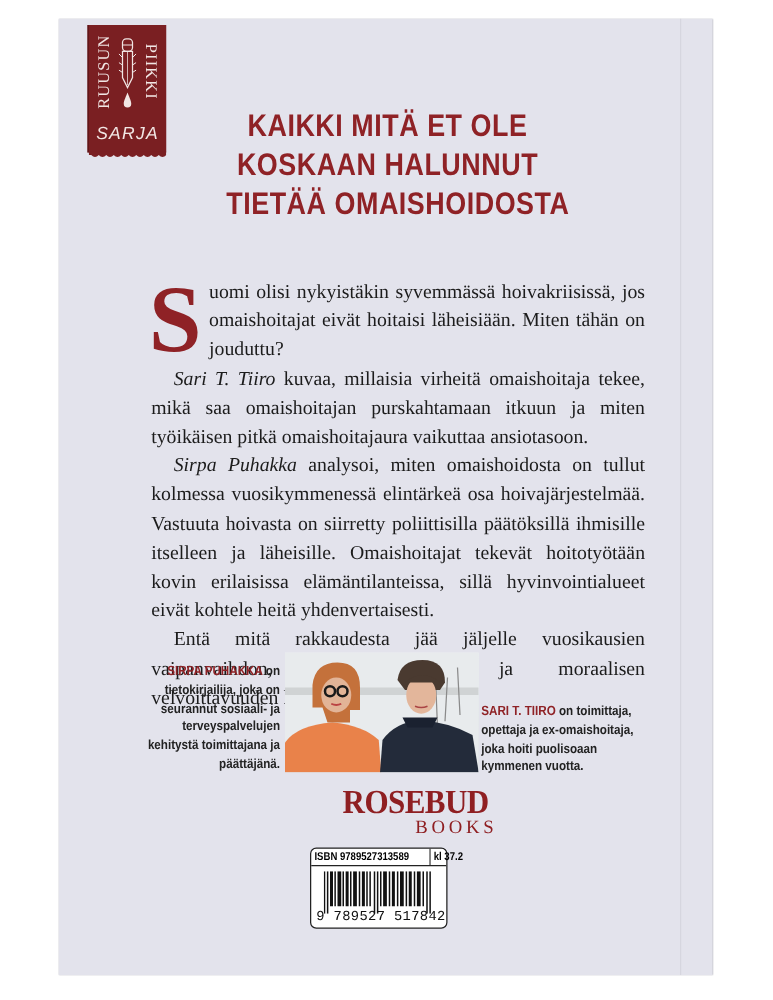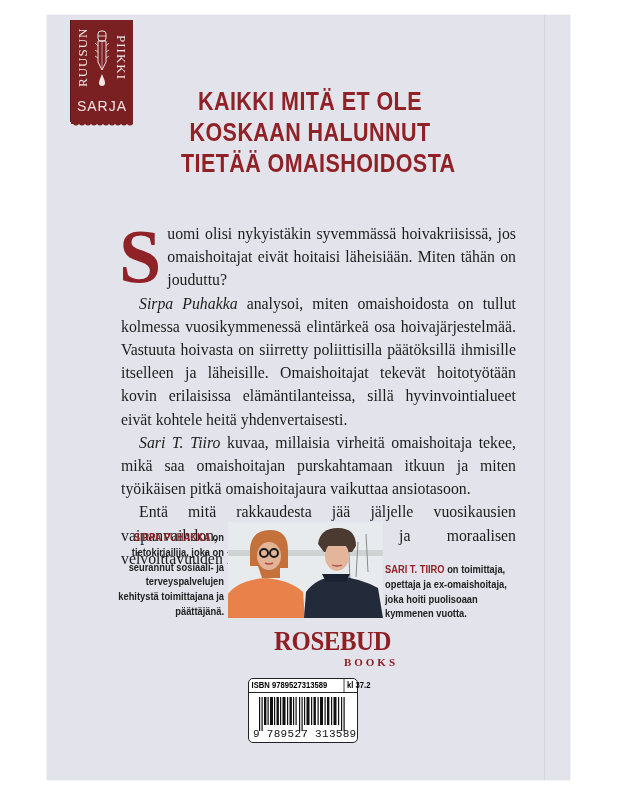--- a/index.html
+++ b/index.html
@@ -3,36 +3,36 @@
 <meta charset="utf-8">
 <style>
   html, body { margin:0; padding:0; }
   body { width:618px; height:800px; background:#ffffff; position:relative; overflow:hidden; font-family:"Liberation Serif", serif; }
   .cover { position:absolute; left:47px; top:15px; width:523px; height:765px; background:#e3e3ec; box-shadow: 0 0 1px #b8b8c0; }
   .crease { position:absolute; left:497px; top:0; width:1px; height:100%; background:#d6d6df; }
   .ribbon { position:absolute; left:70px; top:20px; width:62px; height:102px; background:#7a1f22; border-left:1px solid #5a1416; }
   .ribbon .v1 { position:absolute; left:4px; top:6px; writing-mode:vertical-rl; transform:rotate(180deg); color:#f1e6e4; font-family:"Liberation Serif", serif; font-size:13px; letter-spacing:1px; height:62px; text-align:center; }
   .ribbon .v2 { position:absolute; right:4px; top:6px; writing-mode:vertical-rl; color:#f1e6e4; font-family:"Liberation Serif", serif; font-size:13px; letter-spacing:1px; height:62px; text-align:center; }
   .ribbon .pencil { position:absolute; left:24px; top:10px; width:14px; height:62px; }
-  .ribbon .sarja { position:absolute; left:0; right:0; bottom:8px; text-align:center; color:#f1e6e4; font-family:"Liberation Sans", sans-serif; font-size:14px; letter-spacing:1px; }
+  .ribbon .sarja { position:absolute; left:0; right:0; bottom:8px; text-align:center; color:#f1e6e4; font-family:"Liberation Sans", sans-serif; font-size:14px; letter-spacing:1px;font-style:italic; }
   .ribbon .zig { position:absolute; left:0; bottom:-5px; width:62px; height:6px; }
   .title { position:absolute; left:160px; top:86px; width:300px; text-align:center; color:#8f2226; font-family:"Liberation Sans", sans-serif; font-weight:bold; font-size:25px; line-height:31px; letter-spacing:0.5px; transform:scaleX(0.86); transform-origin:center top; }
   .title div { white-space:nowrap; }
   .body-text { position:absolute; left:121px; top:222px; width:395px; color:#1c1c1c; font-size:15.8px; line-height:23.2px; text-align:justify; }
   .body-text p { margin:0; text-indent:18px; }
   .body-text p.first { text-indent:0; }
   .dropcap { float:left; color:#8f2226; font-family:"Liberation Serif", serif; font-weight:bold; font-size:76px; line-height:64px; margin:2px 6px 0 -2px; }
   .body-text em { font-style:italic; }
   .bio-left { position:absolute; left:100px; top:530px; width:124px; text-align:right; font-family:"Liberation Sans", sans-serif; font-weight:bold; font-size:10.6px; line-height:14.8px; color:#222; transform:scaleX(0.88); transform-origin:right top; }
   .bio-right { position:absolute; left:385px; top:562px; width:150px; text-align:left; font-family:"Liberation Sans", sans-serif; font-weight:bold; font-size:10.6px; line-height:14.8px; color:#222; transform:scaleX(0.88); transform-origin:left top; }
   .name-red { color:#8f2226; }
   .photo { position:absolute; left:228px; top:522px; width:155px; height:96px; background:linear-gradient(#eceff0, #e4e8ea 60%, #dde1e3); overflow:hidden; }
   .logo { position:absolute; left:222px; top:627px; width:176px; text-align:right; }
   .logo .rb { color:#8f1f22; font-family:"Liberation Serif", serif; font-weight:bold; font-size:27px; letter-spacing:-0.5px; line-height:28px; transform:scaleX(0.92); }
-  .logo .bk { color:#8f1f22; font-family:"Liberation Serif", serif; font-weight:bold; font-size:11px; letter-spacing:3px; line-height:14px; }
+  .logo .bk { color:#8f1f22; font-family:"Liberation Serif", serif; font-weight:normal; font-size:15px; letter-spacing:3px; line-height:14px; }
   .barcode { position:absolute; left:248px; top:678px; width:108px; height:63px; background:#fff; border:1.5px solid #222; border-radius:5px; }
   .barcode .head { display:flex; border-bottom:1.5px solid #222; font-family:"Liberation Sans", sans-serif; font-weight:bold; font-size:9px; height:13px; line-height:13px;align-items:center; }
   .barcode .isbn { flex:1; padding-left:3px; transform:scaleX(0.85); transform-origin:left; white-space:nowrap; }
   .barcode .price { border-left:1.5px solid #222; padding:0 3px; white-space:nowrap; transform:scaleX(0.85); }
   .barcode svg { position:absolute; left:10px; top:18px; }
   .barcode .num { position:absolute; left:4px; bottom:2px; font-family:"Liberation Mono", monospace; font-size:11px; letter-spacing:0.3px; color:#111; background:transparent; }
 </style>
 </head>
 <body>
 
@@ -58,22 +58,22 @@
 </div>
 
 <div class="title">
   <div>KAIKKI MITÄ ET OLE</div>
   <div>KOSKAAN HALUNNUT</div>
   <div>TIETÄÄ OMAISHOIDOSTA</div>
 </div>
 
 <div class="body-text">
   <p class="first"><span class="dropcap">S</span><span>uomi olisi nykyistäkin syvemmässä hoivakriisissä, jos omaishoitajat eivät hoitaisi läheisiään. Miten tähän on jouduttu?</span></p>
+  <p><em>Sari T. Tiiro</em><span> kuvaa, millaisia virheitä omaishoitaja tekee, mikä saa omaishoitajan purskahtamaan itkuun ja miten työikäisen pitkä omaishoitajaura vaikuttaa ansiotasoon.</span></p>
   <p><em>Sirpa Puhakka</em><span> analysoi, miten omaishoidosta on tullut kolmessa vuosikymmenessä elintärkeä osa hoivajärjestelmää. Vastuuta hoivasta on siirretty poliittisilla päätöksillä ihmisille itselleen ja läheisille. Omaishoitajat tekevät hoitotyötään kovin erilaisissa elämäntilanteissa, sillä hyvinvointialueet eivät kohtele heitä yhdenvertaisesti.</span></p>
-  <p><em>Sari T. Tiiro</em><span> kuvaa, millaisia virheitä omaishoitaja tekee, mikä saa omaishoitajan purskahtamaan itkuun ja miten työikäisen pitkä omaishoitajaura vaikuttaa ansiotasoon.</span></p>
   <p>Entä mitä rakkaudesta jää jäljelle vuosikausien vaipanvaihdon, etuushakemusten ja moraalisen velvoittavuuden keskellä?</p>
 </div>
 
 <div class="bio-left"><span class="name-red">SIRPA PUHAKKA</span><span> on tietokirjailija, joka on seurannut sosiaali- ja terveyspalvelujen kehitystä toimittajana ja päättäjänä.</span></div>
 
 <div class="photo">
   <svg width="155" height="96" viewBox="0 0 155 96">
     <rect x="0" y="0" width="155" height="96" fill="#e8ebed"></rect>
     <rect x="0" y="28" width="155" height="6" fill="#d0d3d4"></rect>
     <path d="M120 10 L122 60 M130 20 L128 55 M138 12 L140 50" stroke="#8a8a8a" stroke-width="1" fill="none"></path>
@@ -129,14 +129,14 @@
         <rect x="61" y="0" width="3" height="28"></rect>
       <rect x="65.5" y="0" width="1.2" height="28"></rect>
         <rect x="68" y="0" width="2.4" height="28"></rect>
       <rect x="72" y="0" width="1.2" height="28"></rect>
         <rect x="74.5" y="0" width="3" height="28"></rect>
       <rect x="79" y="0" width="1.2" height="28"></rect>
       <rect x="82" y="0" width="1.2" height="34"></rect>
         <rect x="84.5" y="0" width="1.2" height="34"></rect>
     </g>
   </svg>
-  <div class="num">9 789527 313589</div>
+  <div class="num">9 789527 517842</div>
 </div>
 
 </body></html>

